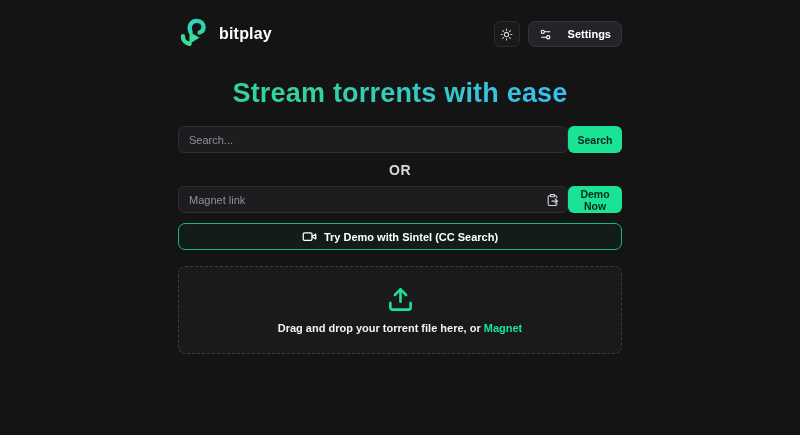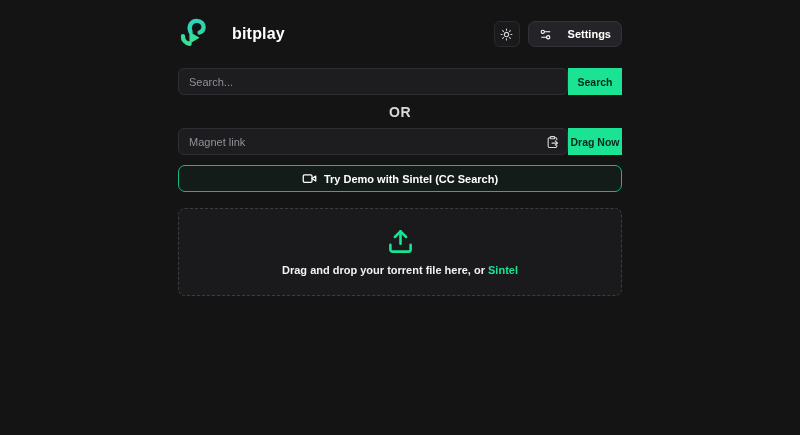--- a/index.html
+++ b/index.html
@@ -6,21 +6,21 @@
   html, body { width: 800px; height: 435px; }
   body {
     background: #141414;
     font-family: "Liberation Sans", sans-serif;
     overflow: hidden;
   }
   .container { width: 444px; margin: 0 auto; padding-top: 18px; }
 
   
   .header { display: flex; justify-content: space-between; align-items: center; height: 32px; }
-  .logo { display: flex; align-items: center; gap: 24px; }
+  .logo { display: flex; align-items: center; gap: 11px; }
   .logo-icon { width: 30px; height: 32px; display: inline-flex; }
   .logo-text { color: #ffffff; font-weight: bold; font-size: 16px; letter-spacing: 0.2px; }
   .header-actions { display: flex; align-items: center; gap: 8px; }
   .icon-btn {
     width: 26px; height: 26px; background: #1a1a1c; border: 1px solid #2b2b2e;
     border-radius: 6px; display: inline-flex; align-items: center; justify-content: center;
     cursor: pointer; color: #d4d4d8;
   }
   .settings-btn {
     height: 26px; display: inline-flex; align-items: center; gap: 16px;
@@ -42,21 +42,21 @@
   .row { display: flex; margin-top: 18px; height: 27px; }
   .row.tight { margin-top: 8px; }
   .text-input {
     flex: 1; height: 27px; background: #1d1d1f; border: 1px solid #2f2f33;
     border-radius: 6px; color: #e5e5e5; font-size: 11px; padding: 0 10px;
     outline: none; font-family: "Liberation Sans", sans-serif; width: 100%;
   }
   .text-input::placeholder { color: #90909a; }
   .accent-btn {
     width: 54px; height: 27px; background: #1ae394; color: #03281c;
-    border: none; border-radius: 0; font-size: 10.5px; font-weight: bold;
+    border: none; border-radius: 6px; font-size: 10.5px; font-weight: bold;
     font-family: "Liberation Sans", sans-serif; cursor: pointer;
   }
   .input-wrap { position: relative; flex: 1; display: flex; border-radius: 8px; }
   .paste-btn {
     position: absolute; right: 8px; top: 50%; transform: translateY(-50%);
     background: none; border: none; padding: 0; width: 15px; height: 15px;
     display: inline-flex; align-items: center; justify-content: center;
     color: #d8d8dc; cursor: pointer;
   }
 
@@ -125,20 +125,21 @@
             <path d="M20 7h-9M14 17H5"></path>
             <circle cx="17" cy="17" r="3"></circle>
               <circle cx="7" cy="7" r="3"></circle>
           </svg>
         </span>
         <span>Settings</span>
       </button>
     </div>
   </header>
 
+  <h1 class="hero-title">Stream torrents with ease</h1>
 
   <div class="row">
     <input class="text-input" type="text" placeholder="Search..." style="">
     <button class="accent-btn">Search</button>
   </div>
 
   <div class="or-divider">OR</div>
 
   <div class="row tight">
     <div class="input-wrap">
@@ -147,37 +148,37 @@
         <span>
           <svg width="13" height="13" viewBox="0 0 24 24" fill="none" stroke="currentColor" stroke-width="2" stroke-linecap="round" stroke-linejoin="round">
             <path d="M15 2H9a1 1 0 0 0-1 1v2a1 1 0 0 0 1 1h6a1 1 0 0 0 1-1V3a1 1 0 0 0-1-1Z"></path>
             <path d="M8 4H6a2 2 0 0 0-2 2v14a2 2 0 0 0 2 2h12a2 2 0 0 0 2-2v-2"></path>
             <path d="M16 4h2a2 2 0 0 1 2 2v2M11 14h10"></path>
             <path d="m17 10 4 4-4 4"></path>
           </svg>
         </span>
       </button>
     </div>
-    <button class="accent-btn">Drag Now</button>
+    <button class="accent-btn">Demo Now</button>
   </div>
 
   <button class="demo-btn">
     <span>
       <svg width="15" height="15" viewBox="0 0 24 24" fill="none" stroke="#ffffff" stroke-width="2" stroke-linecap="round" stroke-linejoin="round">
         <path d="m22 8-6 4 6 4V8Z"></path>
         <rect width="14" height="12" x="2" y="6" rx="2"></rect>
       </svg>
     </span>
     <span>Try Demo with Sintel (CC Search)</span>
   </button>
 
   <div class="dropzone">
     <span>
       <svg width="27" height="27" viewBox="0 0 24 24" fill="none" stroke="#1ae394" stroke-width="2.3" stroke-linecap="round" stroke-linejoin="round">
         <path d="M21 15v4a2 2 0 0 1-2 2H5a2 2 0 0 1-2-2v-4"></path>
         <polyline points="17 8 12 3 7 8"></polyline>
         <line x1="12" y1="3" x2="12" y2="14"></line>
       </svg>
     </span>
-    <p class="drop-text"><span>Drag and drop your torrent file here, or</span> <a class="browse-link">Sintel</a></p>
+    <p class="drop-text"><span>Drag and drop your torrent file here, or</span> <a class="browse-link">Magnet</a></p>
   </div>
 
 </div>
 
 </body></html>

